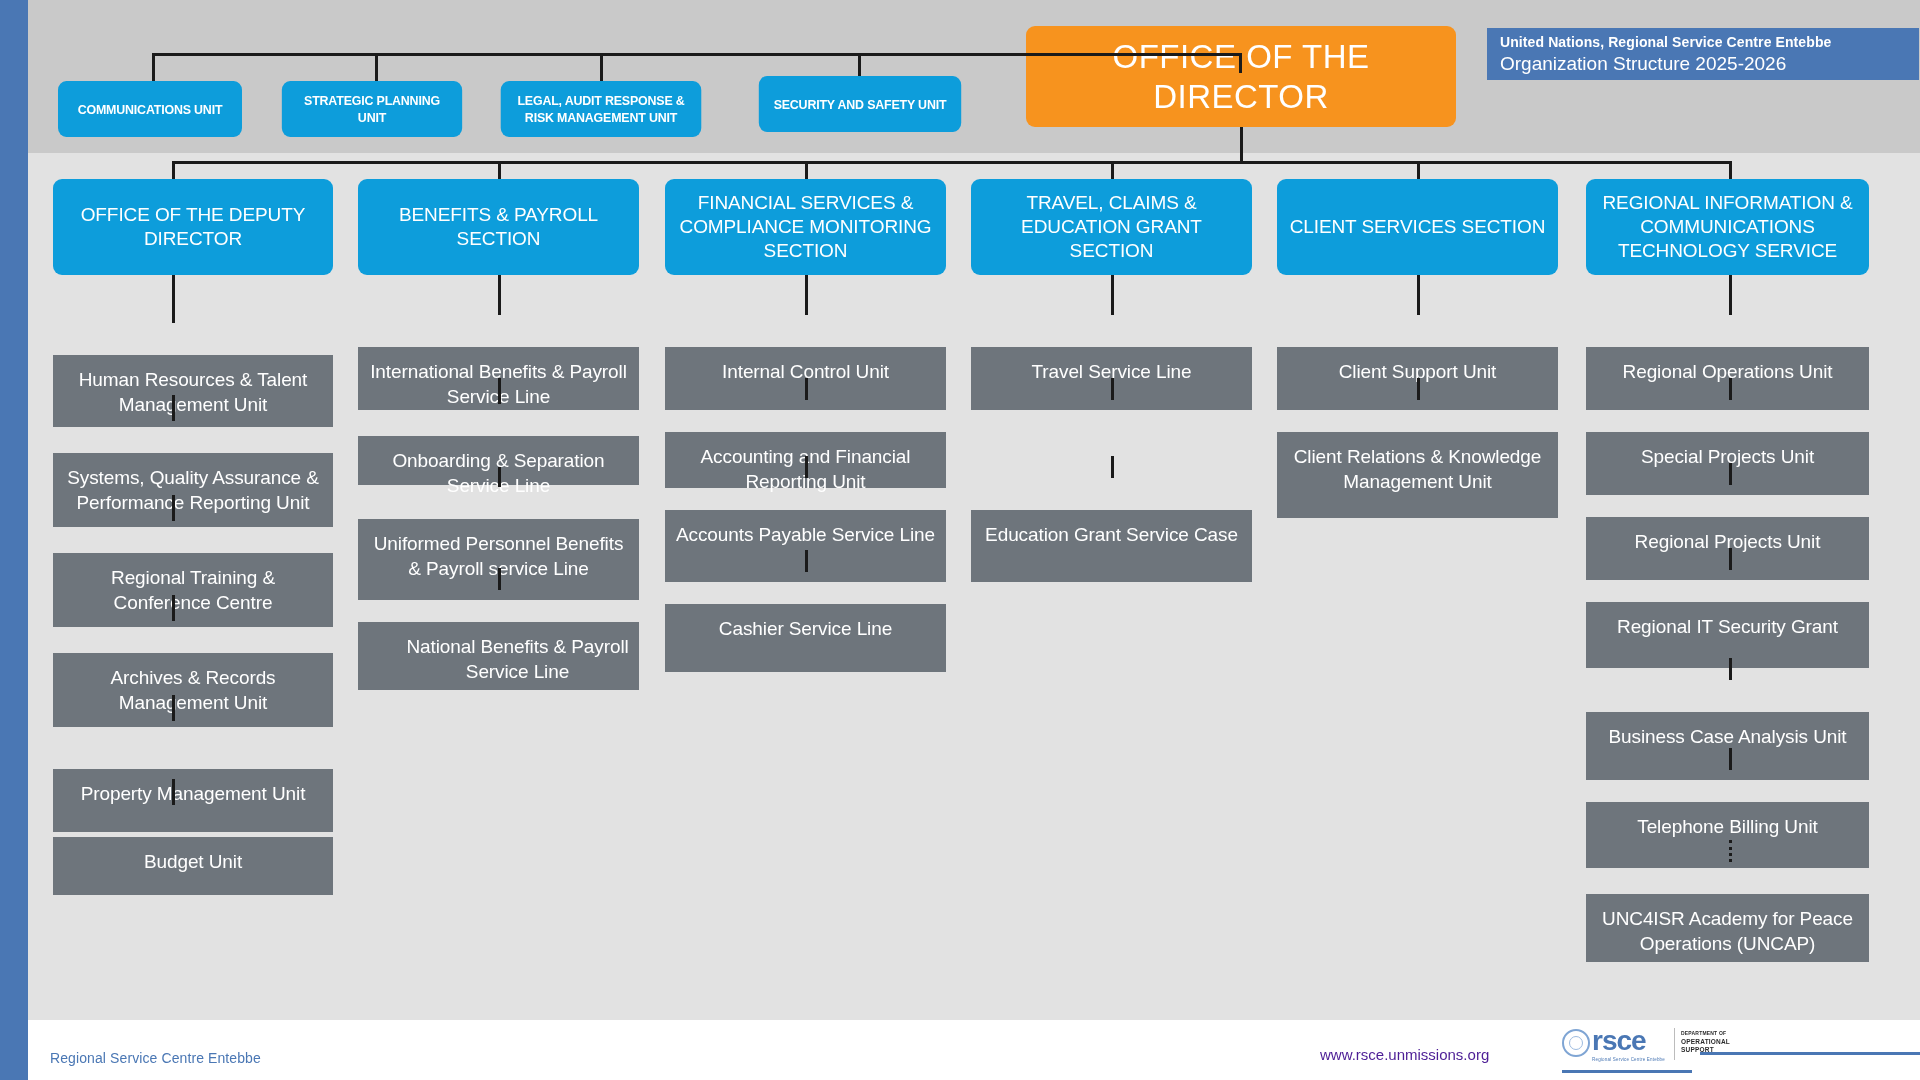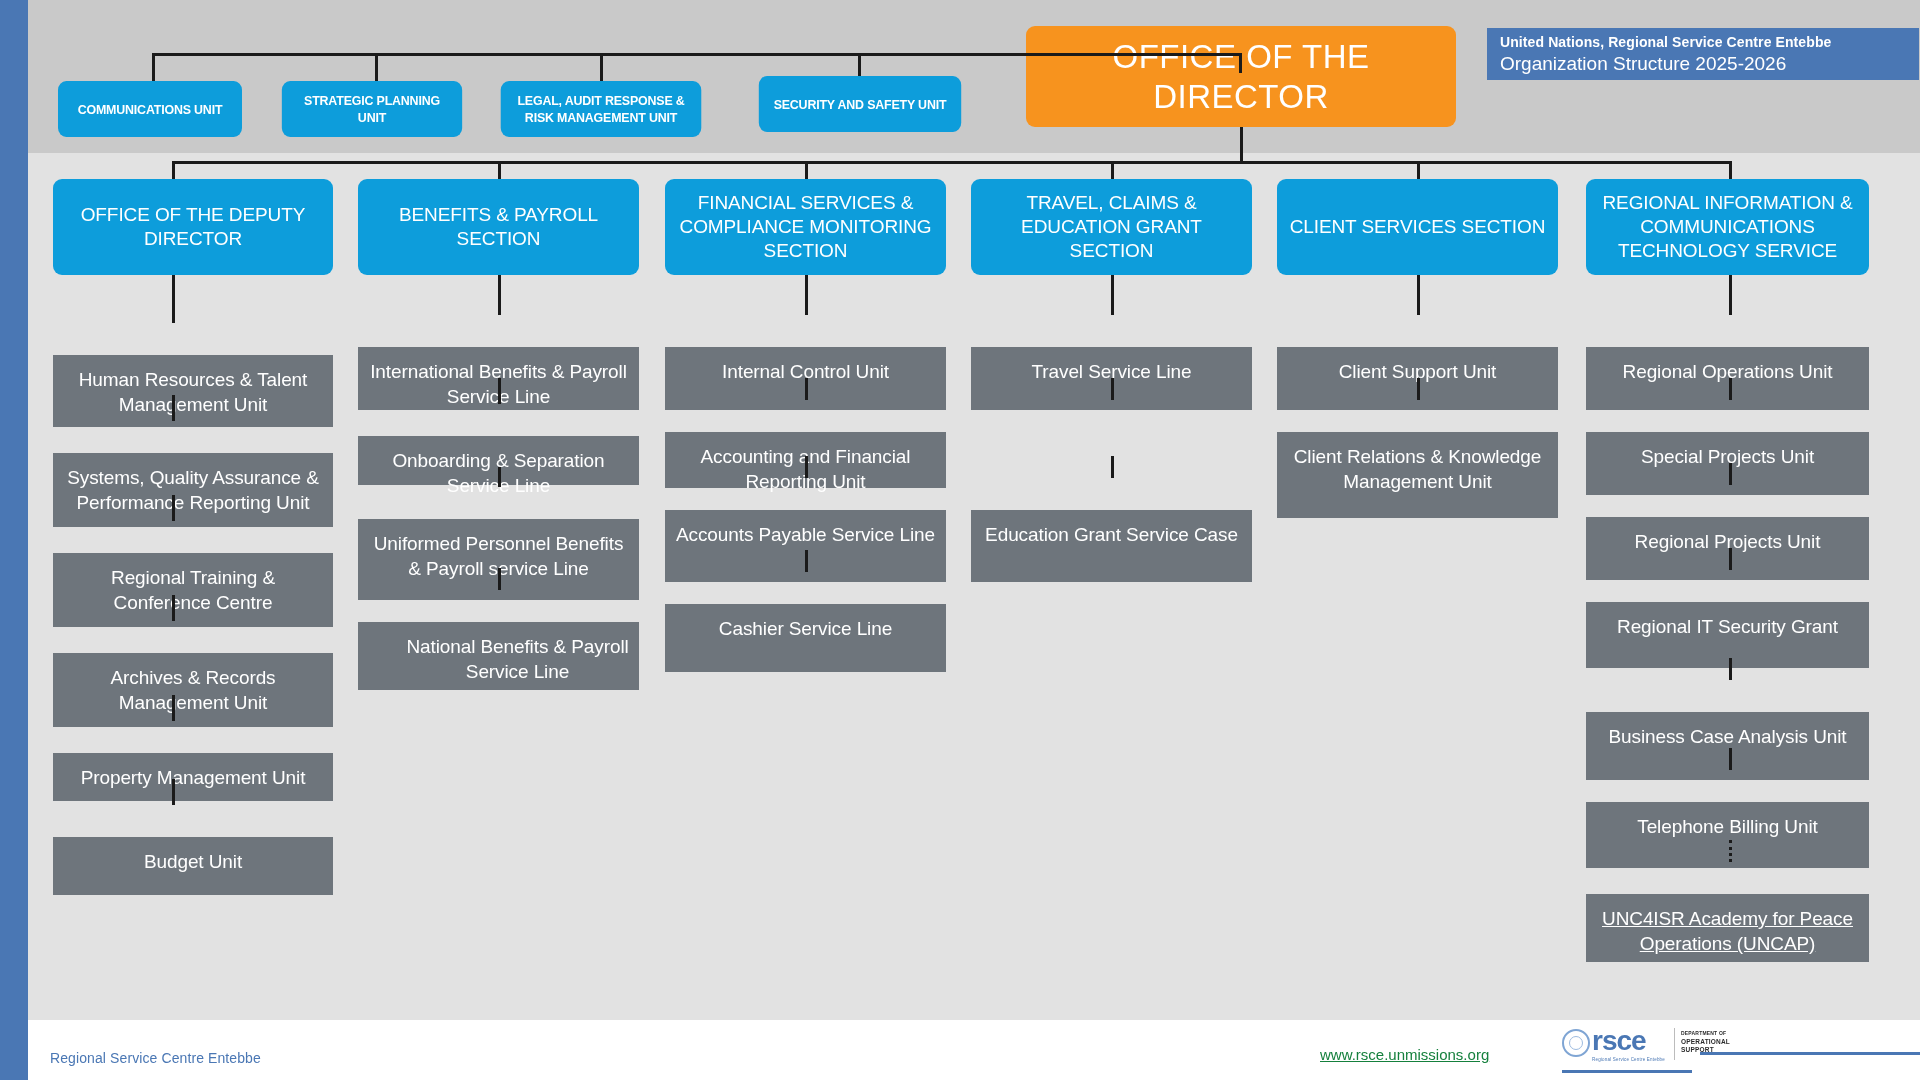--- a/index.html
+++ b/index.html
@@ -66,21 +66,21 @@
   .ln.h{height:3px;}
   .dotline{position:absolute;width:3px;border-left:3px dotted #1a1a1a;}
 
   
   .foot-left{
     position:absolute;left:50px;top:1050px;
     color:#4a77b4;font-size:14px;letter-spacing:.1px;
   }
   .foot-url{
     position:absolute;left:1320px;top:1046px;
-    color:#15803d;font-size:15px;text-decoration:underline;cursor:pointer;
+    color:#4c1d95;font-size:15px;cursor:pointer;
   }
   .logo-wrap{position:absolute;left:1562px;top:1024px;width:140px;height:44px;}
   .un-emblem{
     position:absolute;left:0;top:5px;width:28px;height:28px;border-radius:50%;
     background:#ffffff;border:2px solid #7fa5d4;box-sizing:border-box;
   }
   .un-emblem::after{
     content:"";position:absolute;left:5px;top:5px;right:5px;bottom:5px;
     border-radius:50%;border:1px solid #9dbbe0;
   }
@@ -149,21 +149,21 @@
 
   <div class="ln v" style="left:172px;top:275px;height:48px;"></div>
   <div class="gray-box" style="left:53px;top:323px;width:280px;height:72px;">Human Resources &amp; Talent Management Unit</div>
   <div class="ln v" style="left:172px;top:395px;height:26px;"></div>
   <div class="gray-box" style="left:53px;top:421px;width:280px;height:74px;">Systems, Quality Assurance &amp; Performance Reporting Unit</div>
   <div class="ln v" style="left:172px;top:495px;height:26px;"></div>
   <div class="gray-box" style="left:53px;top:521px;width:280px;height:74px;">Regional Training &amp; Conference Centre</div>
   <div class="ln v" style="left:172px;top:595px;height:26px;"></div>
   <div class="gray-box" style="left:53px;top:621px;width:280px;height:74px;">Archives &amp; Records Management Unit</div>
   <div class="ln v" style="left:172px;top:695px;height:26px;"></div>
-  <div class="gray-box" style="left:53px;top:721px;width:280px;height:48px;">Property Management Unit</div>
+  <div class="gray-box" style="left:53px;top:737px;width:280px;height:63px;">Property Management Unit</div>
   <div class="ln v" style="left:172px;top:779px;height:26px;"></div>
   <div class="gray-box" style="left:53px;top:805px;width:280px;height:58px;">Budget Unit</div>
 
   <div class="ln v" style="left:498px;top:275px;height:40px;"></div>
   <div class="gray-box" style="left:358px;top:315px;width:281px;height:63px;">International Benefits &amp; Payroll Service Line</div>
   <div class="ln v" style="left:498px;top:378px;height:26px;"></div>
   <div class="gray-box" style="left:358px;top:404px;width:281px;height:49px;">Onboarding &amp; Separation Service Line</div>
   <div class="ln v" style="left:498px;top:467px;height:20px;"></div>
   <div class="gray-box" style="left:358px;top:487px;width:281px;height:81px;">Uniformed Personnel Benefits &amp; Payroll service Line</div>
   <div class="ln v" style="left:498px;top:568px;height:22px;"></div>
@@ -195,21 +195,21 @@
   <div class="gray-box" style="left:1586px;top:400px;width:283px;height:63px;">Special Projects Unit</div>
   <div class="ln v" style="left:1729px;top:463px;height:22px;"></div>
   <div class="gray-box" style="left:1586px;top:485px;width:283px;height:63px;">Regional Projects Unit</div>
   <div class="ln v" style="left:1729px;top:548px;height:22px;"></div>
   <div class="gray-box" style="left:1586px;top:570px;width:283px;height:66px;">Regional IT Security Grant</div>
   <div class="ln v" style="left:1729px;top:658px;height:22px;"></div>
   <div class="gray-box" style="left:1586px;top:680px;width:283px;height:68px;">Business Case Analysis Unit</div>
   <div class="ln v" style="left:1729px;top:748px;height:22px;"></div>
   <div class="gray-box" style="left:1586px;top:770px;width:283px;height:66px;">Telephone Billing Unit</div>
   <div class="dotline" style="left:1729px;top:840px;height:22px;"></div>
-  <div class="gray-box" style="left:1586px;top:862px;width:283px;height:68px;text-decoration:underline;">UNC4ISR Academy for Peace Operations (UNCAP)</div>
+  <div class="gray-box" style="left:1586px;top:862px;width:283px;height:68px;">UNC4ISR Academy for Peace Operations (UNCAP)</div>
 
   <div class="foot-left">Regional Service Centre Entebbe</div>
   <div class="foot-url">www.rsce.unmissions.org</div>
 
   <div class="logo-wrap">
     <div class="un-emblem"></div>
     <div class="rsce-word">rsce</div>
     <div class="rsce-sub">Regional Service Centre Entebbe</div>
     <div class="dos-div"></div>
     <div class="dos">

